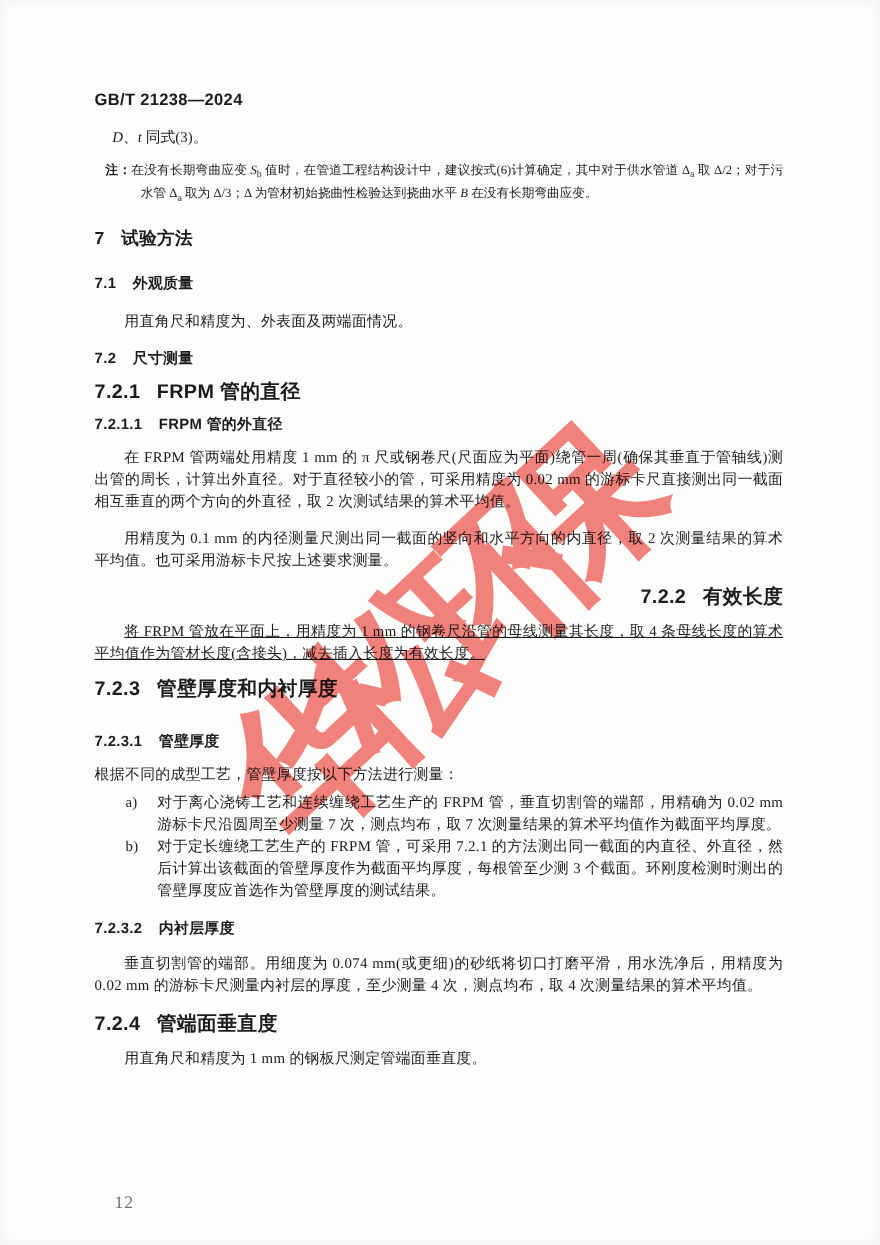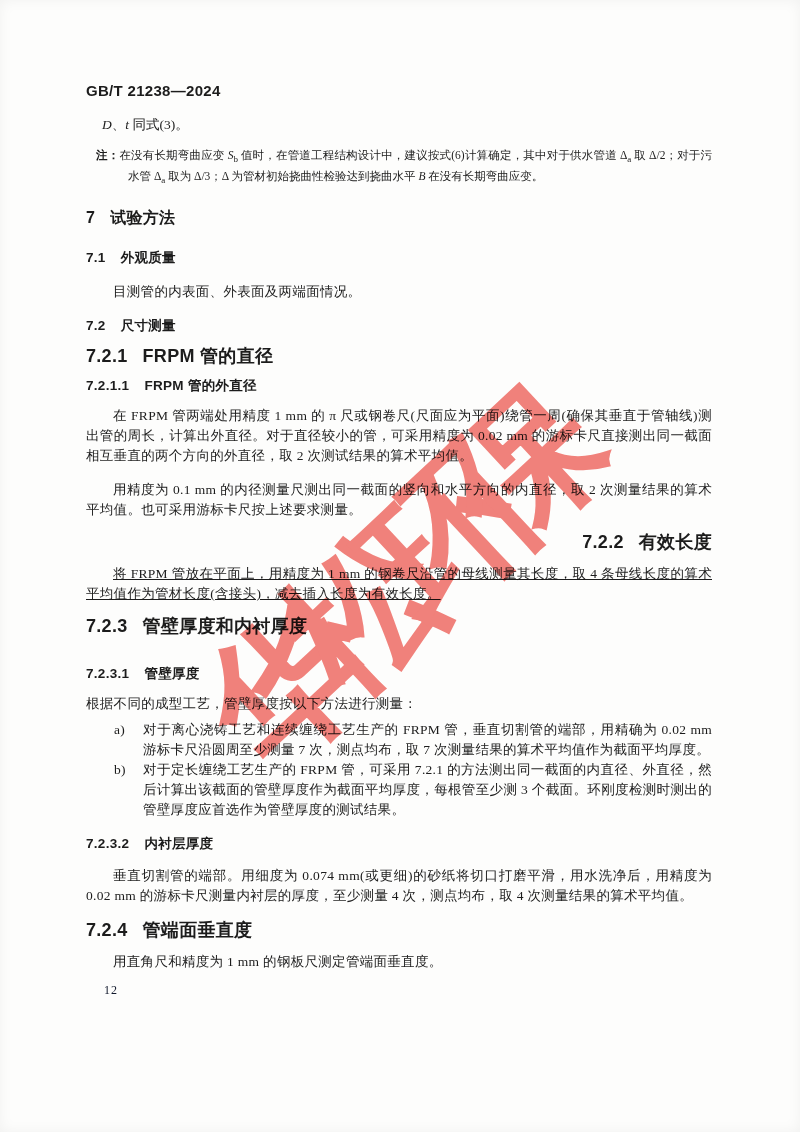--- a/index.html
+++ b/index.html
@@ -71,22 +71,22 @@
     position:absolute; left:105px; top:500px; width:600px; height:150px;
     line-height:150px; text-align:center; white-space:nowrap;
     transform:rotate(-43deg);
     font-family:"Liberation Sans","DejaVu Sans",sans-serif; font-weight:700;
     font-size:150px; letter-spacing:-42px; text-indent:-42px;
     color:#f1716a; opacity:0.88; z-index:2;
     mix-blend-mode:multiply; pointer-events:none;
   }
 
   .page-number {
-    position:absolute; left:104px; top:983px; z-index:1;
-    font-size:12px; color:#0f172a; letter-spacing:1px;
+    position:absolute; left:104px; top:1085px; z-index:1;
+    font-size:16px; color:#737373; letter-spacing:1px;
   }
 </style>
 </head>
 <body>
 
 <div class="page">
 
   <div class="watermark">华松环保</div>
 
   <div class="content">
@@ -94,21 +94,21 @@
     <div class="doc-header">GB/T 21238—2024</div>
 
     <p class="formula-line"><span class="var">D</span><span>、</span><span class="var">t</span><span> 同式(3)。</span></p>
 
     <p class="note"><span class="note-label"><span>注</span><span>：</span></span><span>在没有长期弯曲应变 </span><span class="var">S</span><sub class="sub">b</sub><span> 值时，在管道工程结构设计中，建议按式(6)计算确定，其中对于供水管道 </span><span>Δ</span><sub class="sub">a</sub><span> 取 Δ/2；对于污水管 </span><span>Δ</span><sub class="sub">a</sub><span> 取为 Δ/3；Δ 为管材初始挠曲性检验达到挠曲水平 </span><span class="var">B</span><span> 在没有长期弯曲应变。</span></p>
 
     <div class="h h1 mt-h7"><span class="num">7</span><span class="ttl">试验方法</span></div>
 
     <div class="h h2 mt-71"><span class="num">7.1</span><span class="ttl">外观质量</span></div>
 
-    <p class="para mt-p71">目测管的内表面、外表面及两端面情况。</p>
+    <p class="para mt-p71">用直角尺和精度为、外表面及两端面情况。</p>
 
     <div class="h h2 mt-72"><span class="num">7.2</span><span class="ttl">尺寸测量</span></div>
 
     <div class="h h3 mt-721"><span class="num">7.2.1</span><span class="ttl">FRPM 管的直径</span></div>
 
     <div class="h h4 mt-7211"><span class="num">7.2.1.1</span><span class="ttl">FRPM 管的外直径</span></div>
 
     <p class="para mt-p7211">在 FRPM 管两端处用精度 1 mm 的 π 尺或钢卷尺(尺面应为平面)绕管一周(确保其垂直于管轴线)测出管的周长，计算出外直径。对于直径较小的管，可采用精度为 0.02 mm 的游标卡尺直接测出同一截面相互垂直的两个方向的外直径，取 2 次测试结果的算术平均值。</p>
 
 

